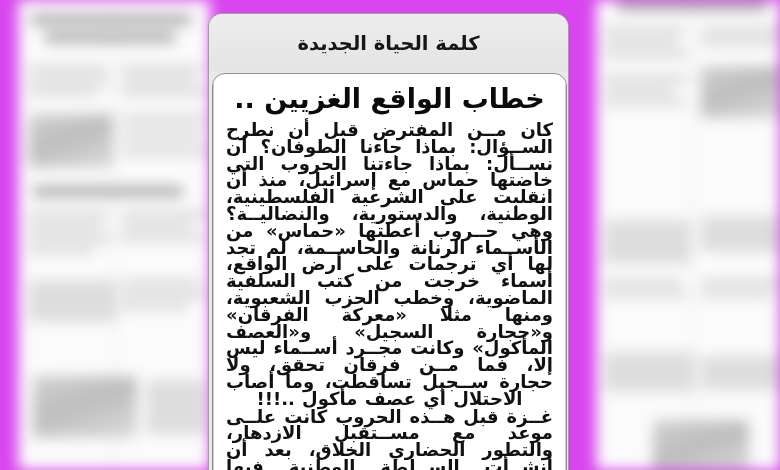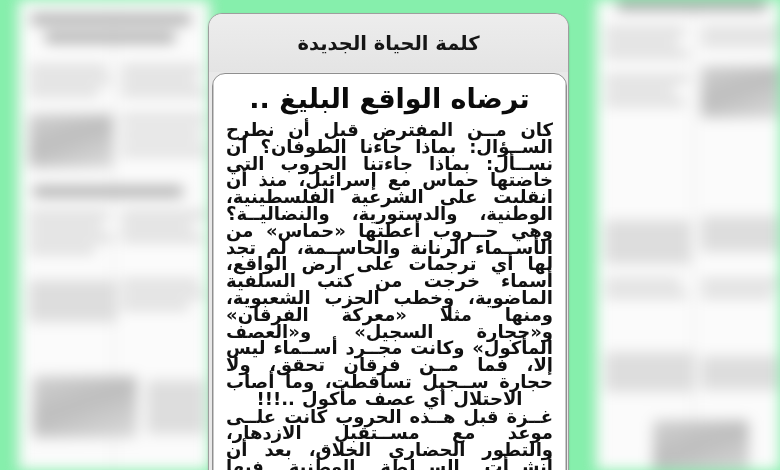--- a/index.html
+++ b/index.html
@@ -13,21 +13,21 @@
     background: #ffffff;
     font-family: "DejaVu Sans", "Liberation Sans", sans-serif;
   }
 
   
   .stage {
     position: relative;
     width: 780px;
     height: 470px;
     overflow: hidden;
-    background: #86efac;
+    background: #d946ef;
   }
 
   
   .bg-blur {
     position: absolute;
     inset: 0;
     overflow: hidden;
     filter: blur(7px);
     -webkit-filter: blur(7px);
   }
@@ -241,21 +241,21 @@
   <div class="article-card">
 
     <div class="kicker">
       <span class="kicker-text">كلمة الحياة الجديدة</span>
     </div>
 
     <div class="body-card">
       <div class="scan-rule l"></div>
       <div class="scan-rule r"></div>
 
-      <h1 class="headline">ترضاه الواقع البليغ ..</h1>
+      <h1 class="headline">خطاب الواقع الغزيين ..</h1>
 
       <div class="article-body">
         <p class="para">كان مــن المفترض قبل أن نطرح الســؤال: بماذا جاءنا الطوفان؟ أن نســأل: بماذا جاءتنا الحروب التي خاضتها حماس مع إسرائيل، منذ أن انقلبت على الشرعية الفلسطينية، الوطنية، والدستورية، والنضاليــة؟ وهي حــروب أعطتها «حماس» من الأســماء الرنانة والحاســمة، لم تجد لها أي ترجمات على أرض الواقع، أسماء خرجت من كتب السلفية الماضوية، وخطب الحزب الشعبوية، ومنها مثلا «معركة الفرقان» و«حجارة السجيل» و«العصف المأكول» وكانت مجــرد أســماء ليس إلا، فما مــن فرقان تحقق، ولا حجارة ســجيل تساقطت، وما أصاب الاحتلال أي عصف مأكول ..!!!</p>
         <p class="para">غــزة قبل هــذه الحروب كانت علــى موعد مع مســتقبل الازدهار، والتطور الحضاري الخلاق، بعد أن أنشــأت الســلطة الوطنية فيها ميناء، ومطــارا، وأبراجا نهضت فوق الرمال، ومعبرا ســياديا كان منفذا لرحلات الغزيين المنوعة، الترويحية، والسياحية، والتجارية، والدراسية، وغيرها، وبجواز سفر فلسطيني، كانت ترضاه تأشيرات الدخول العربية الشقيقة والأجنبية الصديقة.</p>
       </div>
     </div>
   </div>
 
 </div>
 

